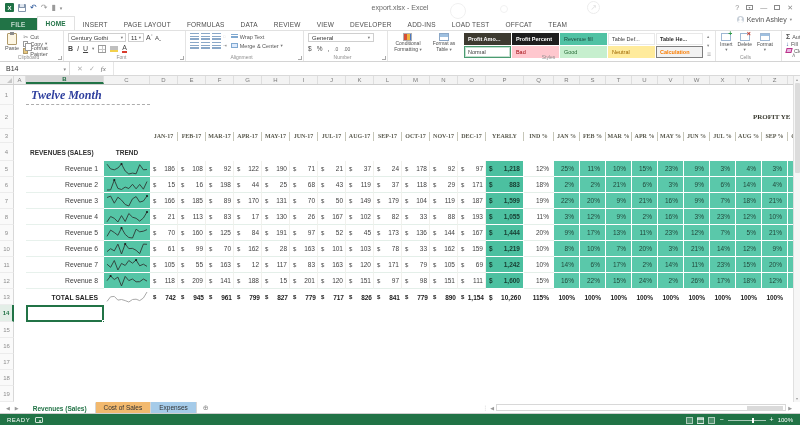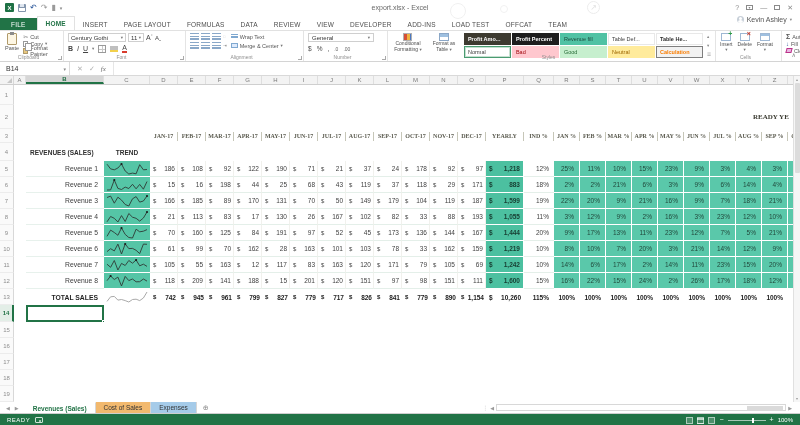--- a/index.html
+++ b/index.html
@@ -480,20 +480,21 @@
       <div class="ch" style="width: 26px;">W</div>
       <div class="ch" style="width: 26px;">X</div>
       <div class="ch" style="width: 26px;">Y</div>
       <div class="ch" style="width: 26px;">Z</div>
       <div class="ch" style="width: 27px;">AA</div>
     </div>
   <div class="grid" id="grid">
       <div class="grow" style="height: 20px;">
         <div class="rn" style="width: 14px;">1</div>
         <div class="c" style="width: 12px;"></div>
+        <div class="c sheet-title1" style="width: 124px;">Twelve Month</div>
       </div>
       <div class="grow" style="height: 24px;">
         <div class="rn" style="width: 14px;">2</div>
         <div class="c" style="width: 12px;"></div>
       </div>
       <div class="grow" style="height: 14px;">
         <div class="rn" style="width: 14px;">3</div>
         <div class="c" style="width: 136px;"></div>
         <div class="c mh" style="width: 28px;">JAN-17</div>
         <div class="c mh" style="width: 28px;">FEB-17</div>
@@ -1206,21 +1207,21 @@
       <div class="grow" style="height: 16px;">
         <div class="rn" style="width: 14px;">17</div>
       </div>
       <div class="grow" style="height: 16px;">
         <div class="rn" style="width: 14px;">18</div>
       </div>
       <div class="grow" style="height: 16px;">
         <div class="rn" style="width: 14px;">19</div>
       </div>
     </div>
-  <div class="fiscal">READY YE</div>
+  <div class="fiscal">PROFIT YE</div>
   <div class="vscroll">
     <span>▴</span>
     <span class="vthumb"></span>
     <span class="vsp"></span>
     <span>▾</span>
   </div>
 </div>
 
 <div class="tabbar">
   <div class="tnav">

